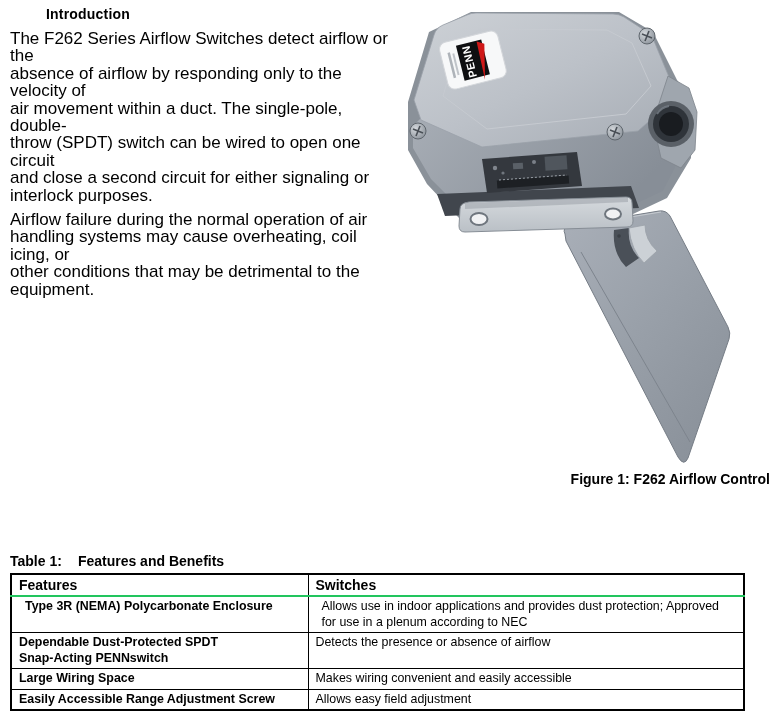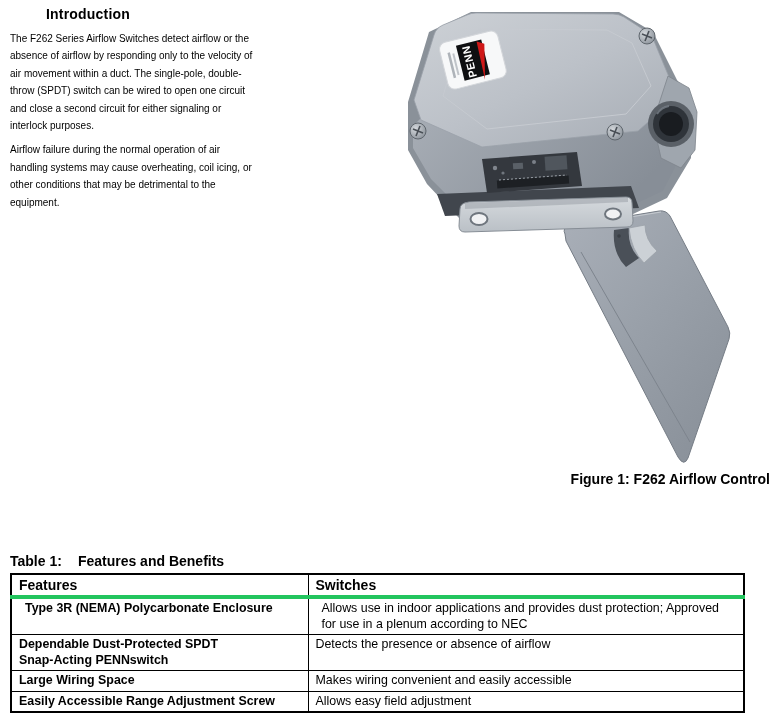--- a/index.html
+++ b/index.html
@@ -20,21 +20,21 @@
   }
   .intro h1 {
     font-size: 14px;
     font-weight: bold;
     line-height: 22px;
     margin-bottom: 5px;
     letter-spacing: 0.2px;
     margin-left: 36px;
   }
   .intro p {
-    font-size: 10px;
+    font-size: 17px;
     line-height: 17.4px;
     white-space: pre-line;
     margin-bottom: 7px;
   }
 
   
   .figure-area {
     position: absolute;
     left: 385px; top: 0;
     width: 385px;
@@ -69,21 +69,21 @@
   table.features th, table.features td {
     border: 1px solid #000;
     vertical-align: top;
     text-align: left;
     padding: 2px 6px 2px 7px;
   }
   table.features { border: 2px solid #000; }
   table.features thead th {
     font-size: 14px;
     font-weight: bold;
-    border-bottom: 4px solid #22c55e;
+    border-bottom: 2px solid #22c55e;
     height: 22px;
   }
   table.features td { font-size: 12.4px; line-height: 15.5px; }
   table.features td.feature { font-weight: bold; white-space: pre-line; }
   table.features tr.r-tall  td { height: 36px; padding-left: 13px; }
   table.features tr.r-tall2 td { height: 35px; }
   table.features tr.r-short td { height: 20px; }
   .benefit { white-space: pre-line; }
 </style>
 </head>

